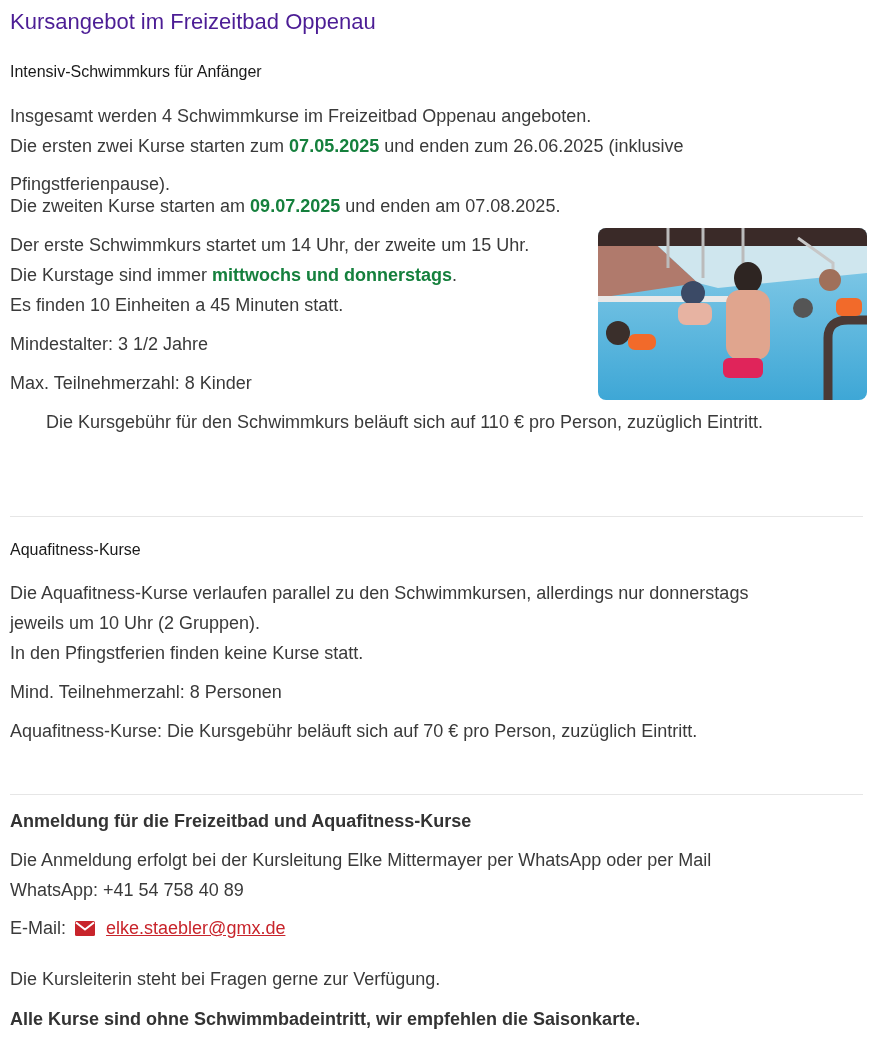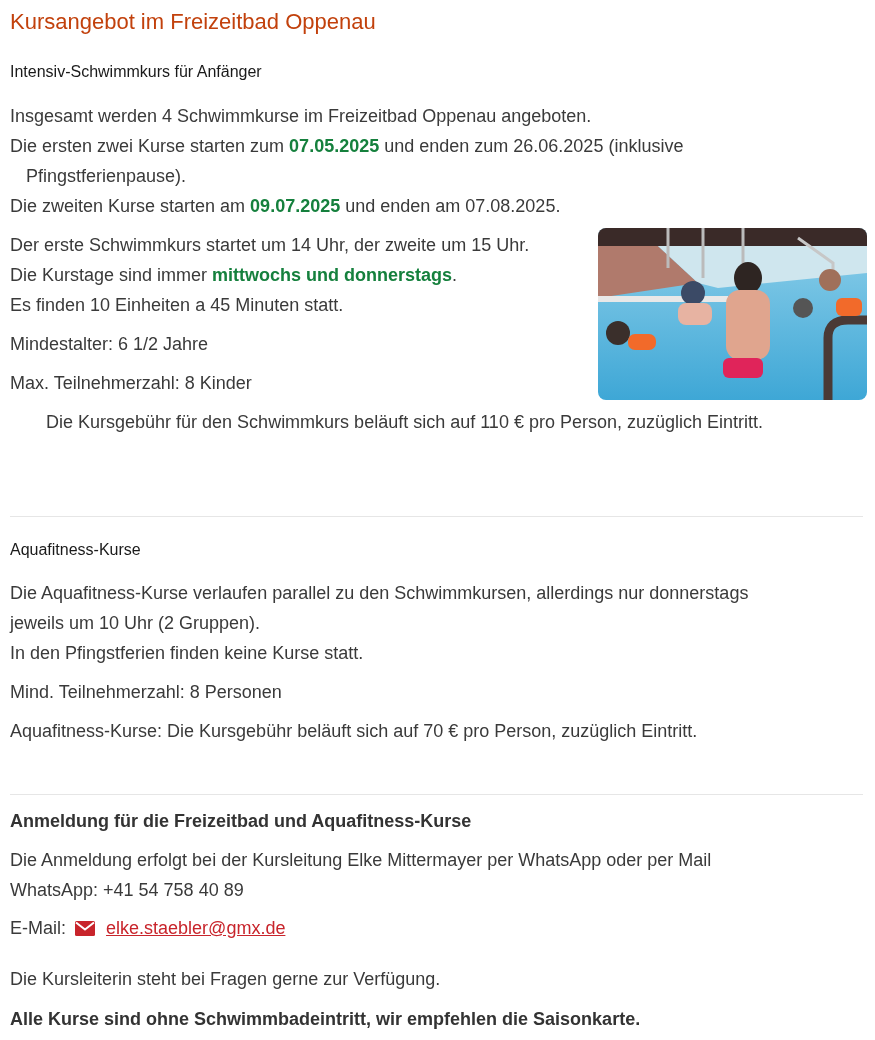--- a/index.html
+++ b/index.html
@@ -6,21 +6,21 @@
   body {
     width: 875px; height: 1040px; overflow: hidden;
     font-family: "Liberation Sans", sans-serif;
     color: #3a3a3a;
     font-size: 18px;
     position: relative;
   }
   .page { position: absolute; left: 10px; top: 0; width: 853px; }
   .title {
     position: absolute; top: 9px; left: 0;
-    color: #c2410c; font-size: 22px; font-weight: normal; margin: 0;
+    color: #4c1d95; font-size: 22px; font-weight: normal; margin: 0;
   }
   .h2 {
     position: absolute; left: 0; margin: 0;
     color: #1a1a1a; font-size: 16px; font-weight: normal;
   }
   .line { position: absolute; left: 0; white-space: nowrap; line-height: 22px; }
   .line b { font-weight: bold; color: #15803d; }
   .divider {
     position: absolute; left: 0; width: 853px; height: 1px; background: #e6e6e6;
   }
@@ -34,27 +34,27 @@
 </style>
 </head>
 <body>
 
 <div class="page">
   <h1 class="title">Kursangebot im Freizeitbad Oppenau</h1>
 
   <h2 class="h2" style="top:63px;">Intensiv-Schwimmkurs für Anfänger</h2>
   <div class="line" style="top:105px;">Insgesamt werden 4 Schwimmkurse im Freizeitbad Oppenau angeboten.</div>
   <div class="line" style="top:135px;"><span>Die ersten zwei Kurse starten zum </span><b>07.05.2025</b><span> und enden zum 26.06.2025 (inklusive</span></div>
-  <div class="line" style="top:165px;margin-left:16px;">Pfingstferienpause).</div>
+  <div class="line" style="top:173px;">Pfingstferienpause).</div>
   <div class="line" style="top:195px;"><span>Die zweiten Kurse starten am </span><b>09.07.2025</b><span> und enden am 07.08.2025.</span></div>
 
   <div class="line" style="top:234px;">Der erste Schwimmkurs startet um 14 Uhr, der zweite um 15 Uhr.</div>
   <div class="line" style="top:264px;"><span>Die Kurstage sind immer </span><b>mittwochs und donnerstags</b><span>.</span></div>
   <div class="line" style="top:294px;">Es finden 10 Einheiten a 45 Minuten statt.</div>
-  <div class="line" style="top:333px;">Mindestalter: 6 1/2 Jahre</div>
+  <div class="line" style="top:333px;">Mindestalter: 3 1/2 Jahre</div>
   <div class="line" style="top:372px;">Max. Teilnehmerzahl: 8 Kinder</div>
   <div class="line" style="top:411px;margin-left:36px;">Die Kursgebühr für den Schwimmkurs beläuft sich auf 110 € pro Person, zuzüglich Eintritt.</div>
 
   <div class="photo" style="left:588px;" title="Kinder im Schwimmbecken">
     <svg width="269" height="172" viewBox="0 0 269 172" xmlns="http://www.w3.org/2000/svg">
       <defs>
         <linearGradient id="water" x1="0" y1="0" x2="0" y2="1">
           <stop offset="0" stop-color="#8fd0ea"></stop>
           <stop offset="1" stop-color="#3ea7d6"></stop>
         </linearGradient>

